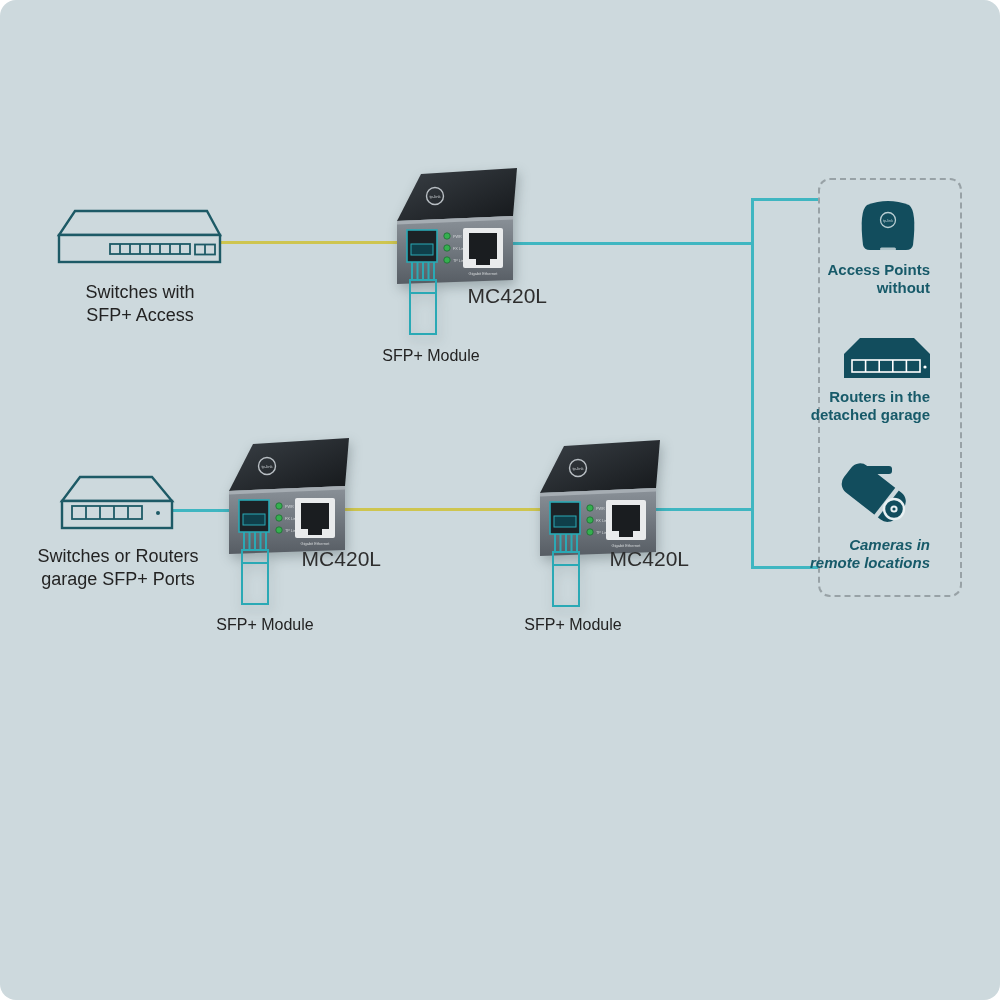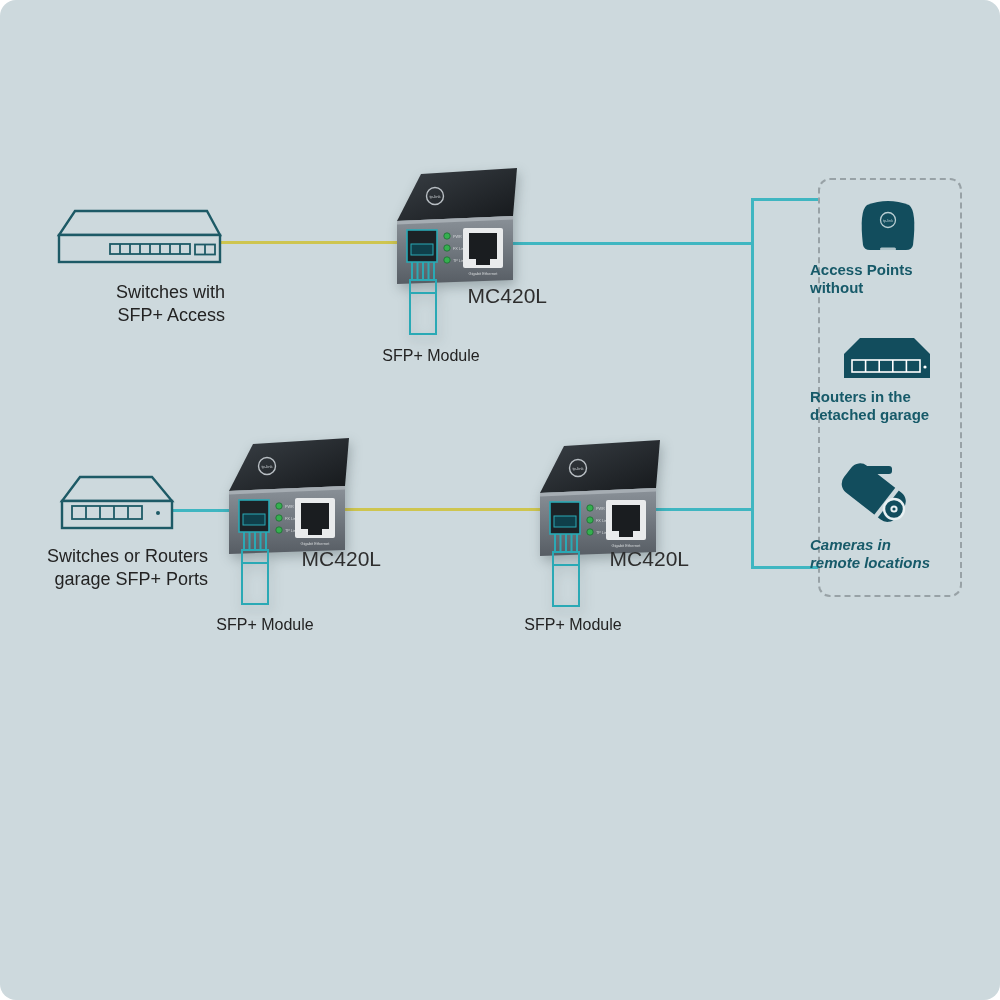--- a/index.html
+++ b/index.html
@@ -4,25 +4,25 @@
 <style>
   html,body{margin:0;padding:0;background:#ffffff;}
   body{width:1000px;height:1000px;font-family:"Liberation Sans",sans-serif;}
   .board{position:absolute;left:0;top:0;width:1000px;height:1000px;background:#cdd9dd;border-radius:16px;overflow:hidden;}
   .line{position:absolute;z-index:1;}
   .yellow{background:#cec54f;}
   .cyan{background:#3fb6c1;}
   svg.dev{position:absolute;z-index:2;overflow:visible;}
   svg.conv{filter:drop-shadow(2px 5px 6px rgba(30,42,48,.28));}
   .lbl{position:absolute;z-index:3;color:#232323;text-align:center;}
-  .lbl-caption{font-size:18px;line-height:23px;text-align:right;}
+  .lbl-caption{font-size:18px;line-height:23px;}
   .lbl-model{font-size:21px;color:#2e2e2e;text-align:right;}
   .lbl-module{font-size:16px;}
   .panel{position:absolute;left:818px;top:178px;width:144px;height:419px;border:2px dashed #98a2a6;border-radius:12px;box-sizing:border-box;z-index:2;}
-  .panel-label{position:absolute;z-index:3;width:152px;left:810px;text-align:left;font-size:15px;line-height:18px;font-weight:bold;color:#175a69;}
+  .panel-label{position:absolute;z-index:3;width:152px;left:778px;text-align:right;font-size:15px;line-height:18px;font-weight:bold;color:#175a69;}
 </style>
 </head>
 <body>
 
 <div class="board">
 
   <div class="line yellow" style="left:220px;top:241px;width:182px;height:3px;"></div>
   <div class="line cyan" style="left:512px;top:242px;width:241px;height:3px;"></div>
   <div class="line cyan" style="left:751px;top:198px;width:3px;height:371px;"></div>
   <div class="line cyan" style="left:751px;top:198px;width:69px;height:3px;"></div>

